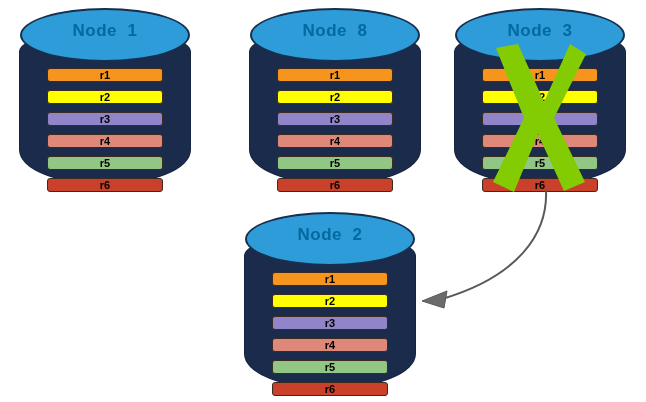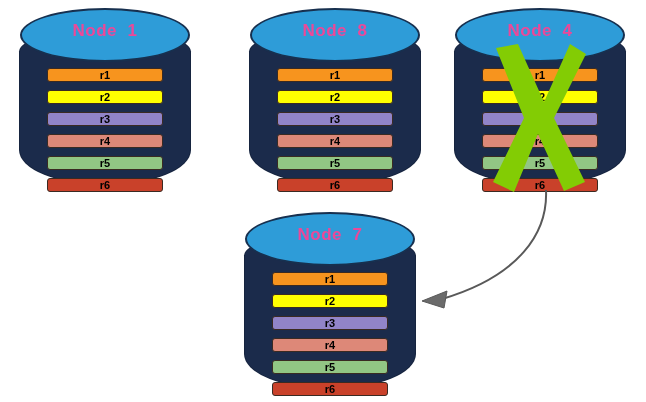--- a/index.html
+++ b/index.html
@@ -43,21 +43,21 @@
     border-radius: 50%;
     box-sizing: border-box;
     z-index: 3;
   }
   .node .title {
     position: absolute;
     left: 0;
     top: 13px;
     width: 170px;
     text-align: center;
-    color: #ec4899;
+    color: #0369a1;
     font-size: 17px;
     font-weight: bold;
     letter-spacing: 0.5px;
     white-space: pre;
     z-index: 4;
   }
 
   
   .rows {
     position: absolute;
@@ -157,21 +157,21 @@
         </div>
       <div class="row" style="background:#C9412A;">
           <span>r6</span>
         </div>
     </div>
   </div>
 
   <div class="node" style="left:455px; top:8px;">
     <div class="body"></div>
     <div class="top"></div>
-    <div class="title">Node  4</div>
+    <div class="title">Node  3</div>
     <div class="rows">
       <div class="row" style="background:#F7941E;">
           <span>r1</span>
         </div>
       <div class="row" style="background:#FFFF00;">
           <span>r2</span>
         </div>
       <div class="row" style="background:#9184C8;">
           <span>r3</span>
         </div>
@@ -187,21 +187,21 @@
     </div>
   </div>
 
   <svg class="xmark" style="left:488px; top:44px;" width="100" height="148" viewBox="0 0 100 148">
     <polygon points="8,4 30,0 56,58 82,0 98,10 66,74 97,138 76,147 50,90 26,148 5,138 36,74" fill="#83CC04"></polygon>
   </svg>
 
   <div class="node" style="left:245px; top:212px;">
     <div class="body"></div>
     <div class="top"></div>
-    <div class="title">Node  7</div>
+    <div class="title">Node  2</div>
     <div class="rows">
       <div class="row" style="background:#F7941E;">
           <span>r1</span>
         </div>
       <div class="row" style="background:#FFFF00;">
           <span>r2</span>
         </div>
       <div class="row" style="background:#9184C8;">
           <span>r3</span>
         </div>

